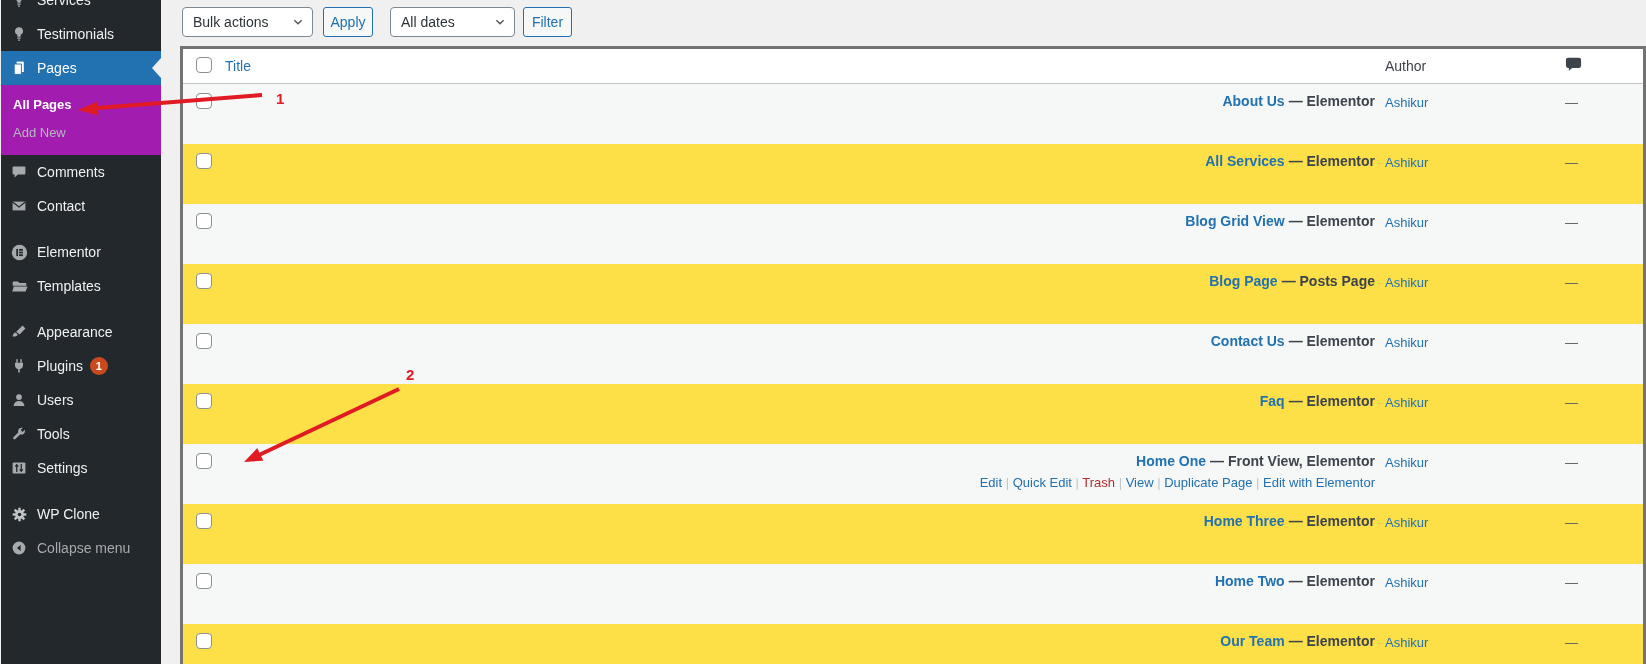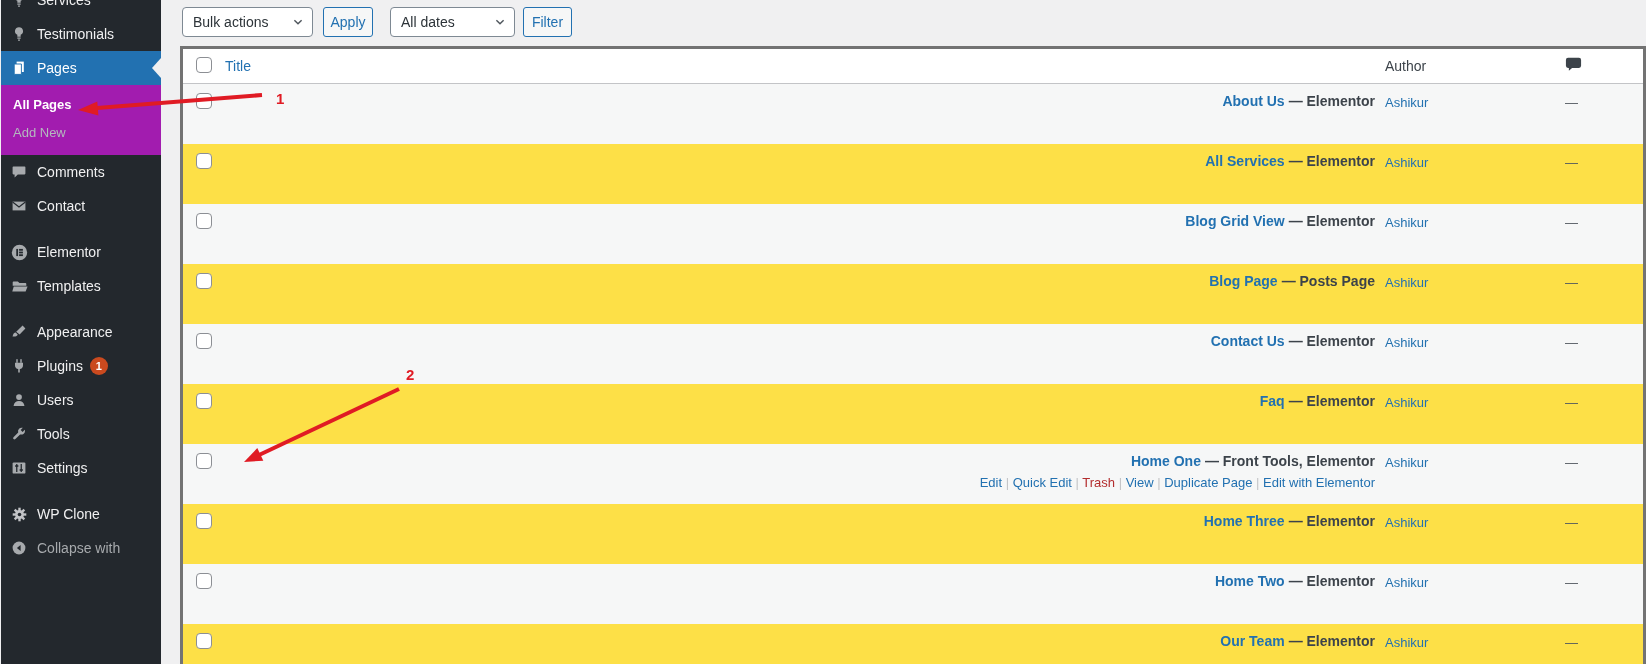--- a/index.html
+++ b/index.html
@@ -269,21 +269,21 @@
     <span>WP Clone</span>
   </div>
 
   <div class="menu-item muted">
     <span class="mi-icon">
       <svg class="icon-svg" width="16" height="16" viewBox="0 0 20 20">
         <circle cx="10" cy="10" r="8" fill="#a7aaad"></circle>
         <path fill="#23282d" d="M12 6.2 7.4 10l4.6 3.8z"></path>
       </svg>
     </span>
-    <span>Collapse with</span>
+    <span>Collapse menu</span>
   </div>
 
 </div>
 
 <div class="content">
 
   <div class="toolbar-control" style="left:22px; width:131px;">
     <span>Bulk actions</span>
     <span class="chev">
       <svg width="12" height="12" viewBox="0 0 20 20">
@@ -423,21 +423,21 @@
     <div class="col-comments">
       <span class="dash">—</span>
     </div>
   </div>
         <div class="trow">
     <div class="col-cb">
       <span class="checkbox"></span>
     </div>
     <div class="col-title">
       <div>
-        <a class="row-title">Home One</a><span class="post-state">— Front Tools, Elementor</span>
+        <a class="row-title">Home One</a><span class="post-state">— Front View, Elementor</span>
       </div>
       <div class="row-actions"><a>Edit</a><a>Quick Edit</a><a class="danger">Trash</a><a>View</a><a>Duplicate Page</a><a class="last">Edit with Elementor</a></div>
     </div>
     <div class="col-author">
       <a class="author-link">Ashikur</a>
     </div>
     <div class="col-comments">
       <span class="dash">—</span>
     </div>
   </div>

